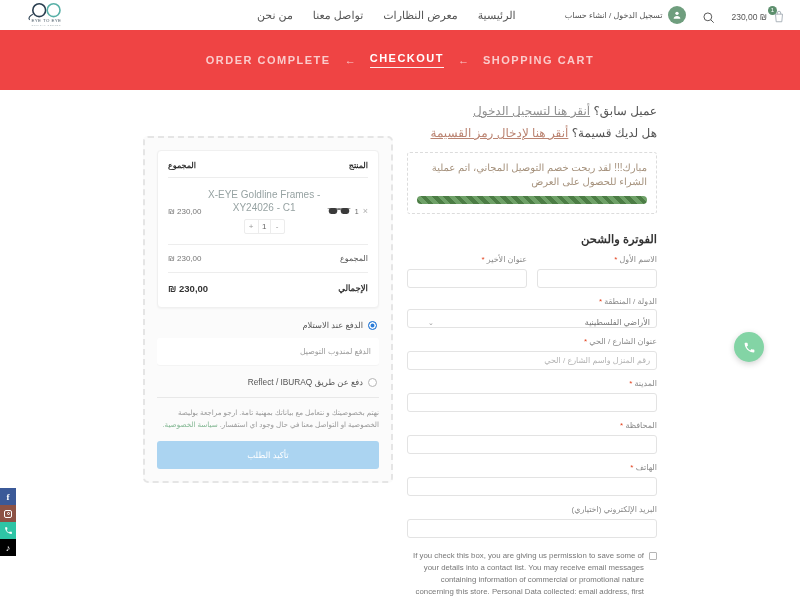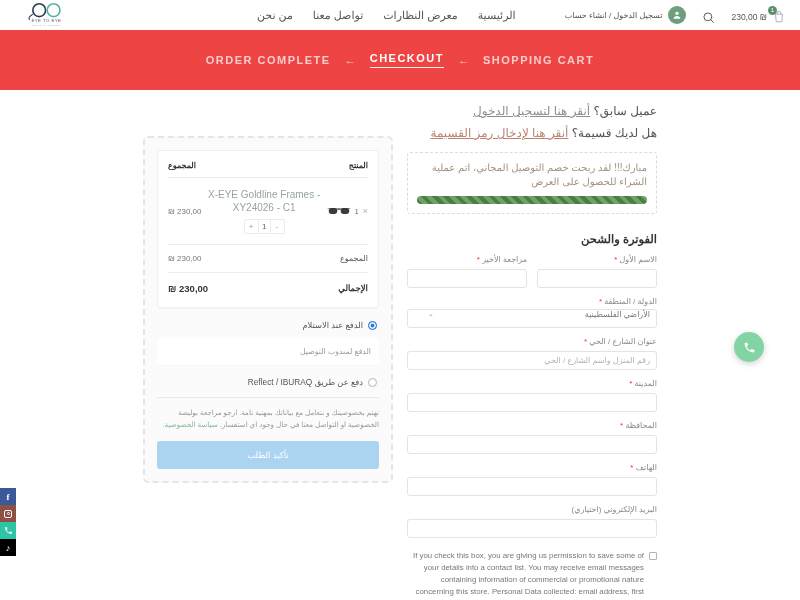--- a/index.html
+++ b/index.html
@@ -47,21 +47,21 @@
 
   
   .section-title { font-size:11.5px; font-weight:bold; color:#333; margin-top:18px; }
   .f-label { display:block; font-size:8px; color:#8a8a8a; margin:9px 0 3px; }
   .req { color:#e2401c; }
   .f-input, .f-select, .f-textarea { width:100%; height:19px; border:1px solid #e3e3e3; border-radius:3px;
       background:#fff; font-size:8px; color:#555; padding:0 6px; font-family:"Liberation Sans",sans-serif; }
   .f-input::placeholder, .f-textarea::placeholder { color:#b3b3b3; }
   .name-row { display:flex; gap:10px; }
   .name-row > div { flex:1; }
-  .f-select { display:flex; align-items:flex-start; justify-content:space-between; cursor:pointer;padding-left:20px; }
+  .f-select { display:flex; align-items:flex-end; justify-content:space-between; cursor:pointer;padding-left:20px; }
   .f-select .sel-val { font-size:8px; color:#777; }
   .f-select .chev { color:#999; font-size:7px; }
   .consent { margin-top:12px; display:flex; gap:5px; align-items:flex-start; }
   .checkbox { flex:0 0 auto; width:8px; height:8px; border:1px solid #b5b5b5; border-radius:1px; background:#fff; margin-top:2px; cursor:pointer; }
   .consent p { font-size:7.8px; color:#777; line-height:1.55; text-align:right; }
 
   
   .order-box { border:2px dashed #e5e5e5; background:#fbfbfb; border-radius:5px; padding:12px; }
   .order-title { text-align:center; font-size:11px; font-weight:bold; color:#333; margin:6px 0 14px; }
   .order-card { background:#fff; border:1px solid #f0f0f0; border-radius:4px; padding:10px; box-shadow:0 1px 2px rgba(0,0,0,.04); }
@@ -187,21 +187,21 @@
 
     <div class="name-row">
       <div>
         <label class="f-label">
           <span>الاسم الأول</span> <span class="req">*</span>
         </label>
         <input class="f-input" type="text" style="">
       </div>
       <div>
         <label class="f-label">
-          <span>مراجعة الأخير</span> <span class="req">*</span>
+          <span>عنوان الأخير</span> <span class="req">*</span>
         </label>
         <input class="f-input" type="text" style="">
       </div>
     </div>
 
     <label class="f-label">
       <span>الدولة / المنطقة</span> <span class="req">*</span>
     </label>
     <div class="f-select">
       <span class="sel-val">الأراضي الفلسطينية</span>

